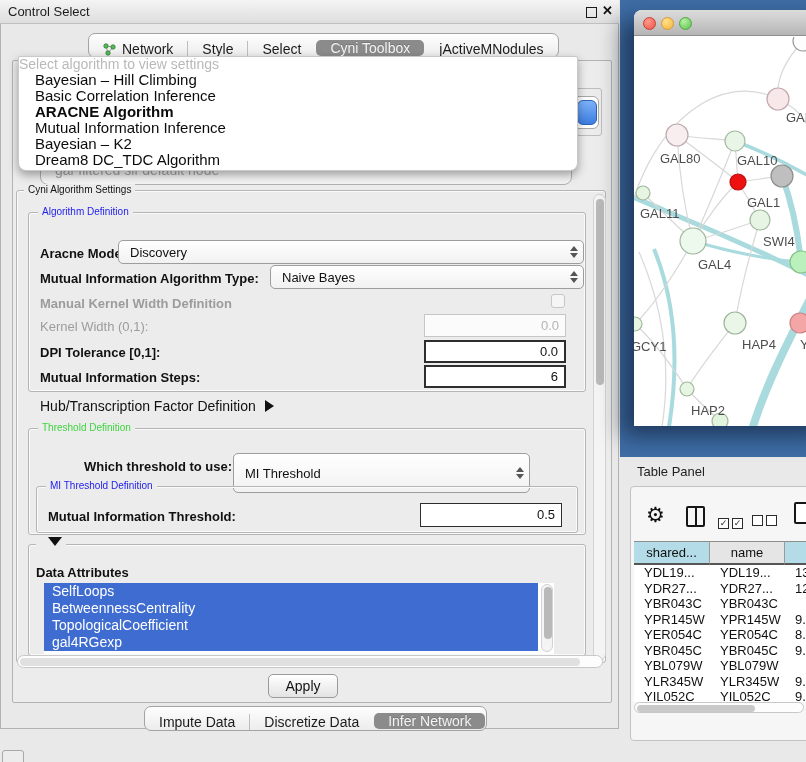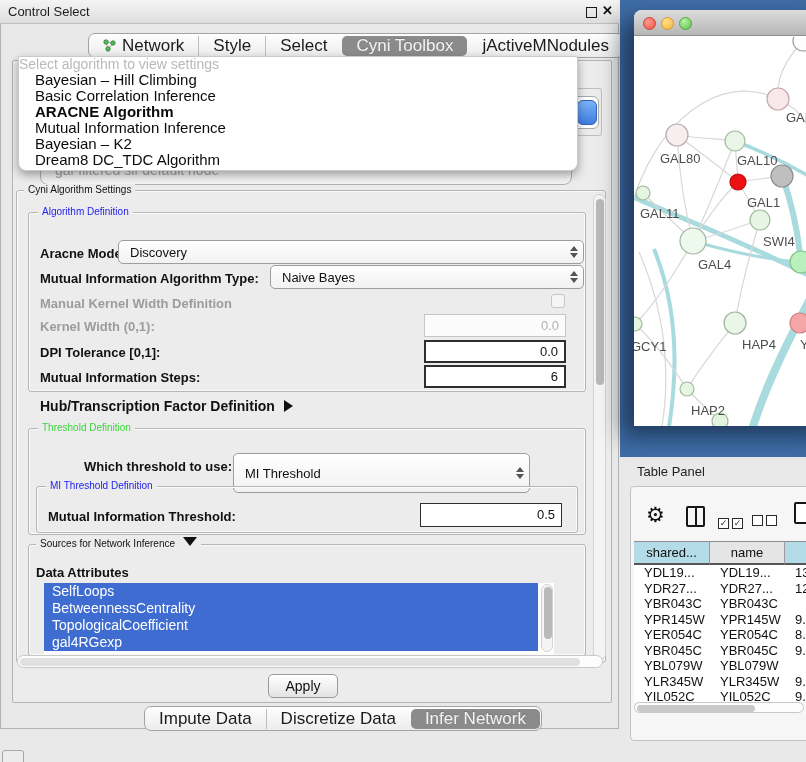--- a/index.html
+++ b/index.html
@@ -7,22 +7,22 @@
         font-family:"Liberation Sans",sans-serif;color:#111;background:#e9e9e9}
   .abs{position:absolute}
   
   .cpwin{left:0;top:8;width:619px;height:729px;background:#e9e9e9;border:1px solid #b2b2b2;box-sizing:border-box}
   .cp-title{left:0;top:8;width:619px;height:24px;background:linear-gradient(#f4f4f4,#dedede);
             border-bottom:1px solid #c0c0c0;box-sizing:border-box}
   .cp-title-text{position:absolute;left:8px;top:4px;font-size:13px;color:#1c1c1c}
   .float-ic{position:absolute;left:586px;top:7px;width:9px;height:9px;border:1.6px solid #1a1a1a}
   .close-ic{position:absolute;left:602px;top:3px;font-size:13px;font-weight:bold;color:#111}
   
-  .tabbar{display:flex;align-items:center;height:25px;border:1px solid #a3a3a3;border-radius:7px;
-          background:linear-gradient(#fefefe,#ececec);box-sizing:border-box;font-size:17px}
+  .tabbar{display:flex;align-items:flex-end;height:25px;border:1px solid #a3a3a3;border-radius:7px;
+          background:linear-gradient(#fefefe,#ececec);box-sizing:border-box;font-size:14px}
   .tab{display:flex;align-items:center;padding:0 14px;border-left:1px solid #bdbdbd;color:#1b1b1b;cursor:default;white-space:nowrap}
   .tab:first-child{border-left:none}
   .tab.active{background:#8b8b8b;color:#f4f4f4;border-radius:5px;margin:1px;border-left:none;text-shadow:0 -1px 0 #777}
   .tab.active + .tab{border-left:none}
   .net-ic{display:inline-block;margin-right:6px;line-height:0}
   
   .mainpanel{left:12px;top:60px;width:600px;height:643px;background:#ececec;border:1px solid #b3b3b3;border-radius:2px;box-sizing:border-box}
   
   .frag-group{left:300px;top:88px;width:302px;height:48px;border:1px solid #bdbdbd;border-radius:3px;box-sizing:border-box}
   .frag-combo{left:320px;top:96px;width:279px;height:33px;background:#fff;border:1px solid #a8a8a8;border-radius:6px;box-sizing:border-box}
@@ -34,21 +34,21 @@
   .popup{left:18px;top:56px;width:560px;height:115px;background:#fff;border:1px solid #c9c9c9;
          border-radius:2px 2px 8px 8px;box-shadow:0 4px 10px rgba(0,0,0,.35);z-index:50;box-sizing:border-box}
   .pop-prompt{height:15px;text-align:left;color:#b9b9b9;font-size:14px;line-height:15px}
   .pop-item{height:16px;line-height:16px;font-size:15px;padding-left:16px;color:#0b0b0b;white-space:nowrap}
   .pop-item.sel{font-weight:bold}
   
   .grp{border:1px solid #b5b5b5;border-radius:3px;box-shadow:inset 0 0 0 1px #fafafa;box-sizing:border-box}
   .grp-label{position:absolute;font-size:10px;background:#ececec;padding:0 4px;white-space:nowrap}
   .lbl{position:absolute;font-size:13px;font-weight:bold;color:#111;white-space:nowrap}
   .lbl.dis{color:#9c9c9c}
-  .plain{font-weight:bold}
+  .plain{font-weight:normal}
   
   .combo{position:absolute;background:linear-gradient(#ffffff,#f1f1f1);border:1px solid #9d9d9d;border-radius:5px;
          font-size:13px;box-sizing:border-box}
   .combo .val{position:absolute;left:11px;top:50%;transform:translateY(-50%);white-space:nowrap}
   .spin{position:absolute;right:6px;top:50%;transform:translateY(-50%);width:8px;height:12px}
   .spin:before{content:"";position:absolute;left:1px;top:0;border-left:4px solid transparent;border-right:4px solid transparent;border-bottom:5px solid #555}
   .spin:after{content:"";position:absolute;left:1px;bottom:0;border-left:4px solid transparent;border-right:4px solid transparent;border-top:5px solid #555}
   
   .field{position:absolute;background:#fff;border:2px solid #2e2e2e;box-sizing:border-box;font-size:13px;
          text-align:right;padding-right:6px;line-height:19px}
@@ -181,21 +181,21 @@
     <span class="spin"></span>
   </div>
 
   <div class="abs grp" style="left:36px;top:486px;width:542px;height:47px"></div>
   <span class="grp-label" style="left:46px;top:480px;color:#2222ee">MI Threshold Definition</span>
   <span class="lbl" style="left:48px;top:509px">Mutual Information Threshold:</span>
   <div class="field" style="left:420px;top:503px;width:142px;height:24px;border-width:1px;line-height:21px">0.5</div>
 
   <div class="abs grp" style="left:28px;top:544px;width:558px;height:112px"></div>
   <span class="grp-label" style="left:36px;top:537px;color:#111">
-    <span>Sources for Network Inference</span><span class="tri-down"></span>
+    <span class="tri-down"></span>
   </span>
   <span class="lbl" style="left:36px;top:565px">Data Attributes</span>
   <div class="abs listbox" id="attr-list">
       <div class="attr-item">SelfLoops</div>
       <div class="attr-item">BetweennessCentrality</div>
       <div class="attr-item">TopologicalCoefficient</div>
       <div class="attr-item">gal4RGexp</div>
     </div>
   <div class="vscroll" style="left:541px;top:584px;width:12px;height:68px">
     <div class="vthumb" style="left:1.5px;top:2px;width:8px;height:52px"></div>

